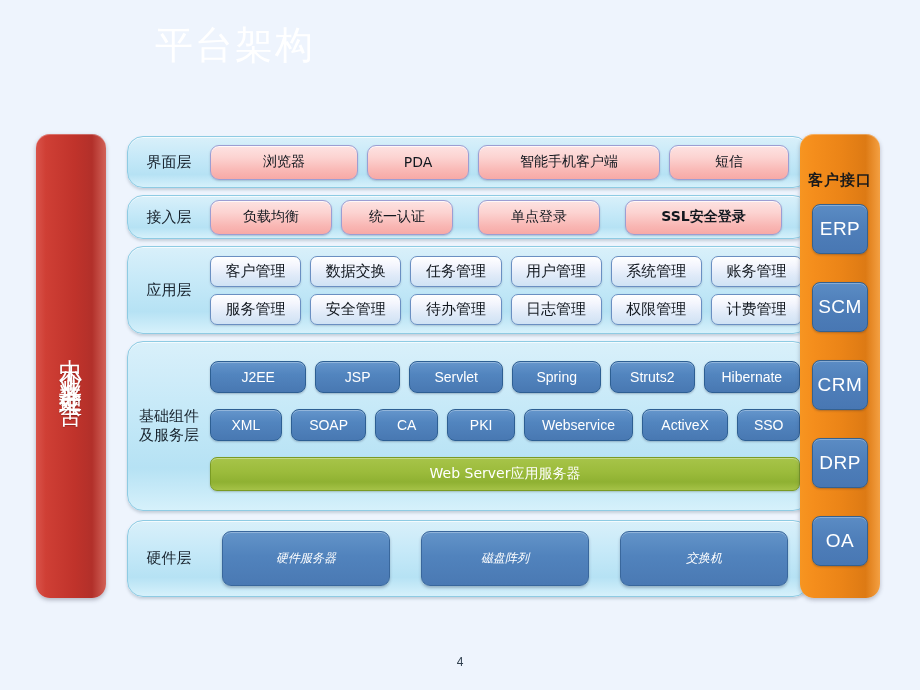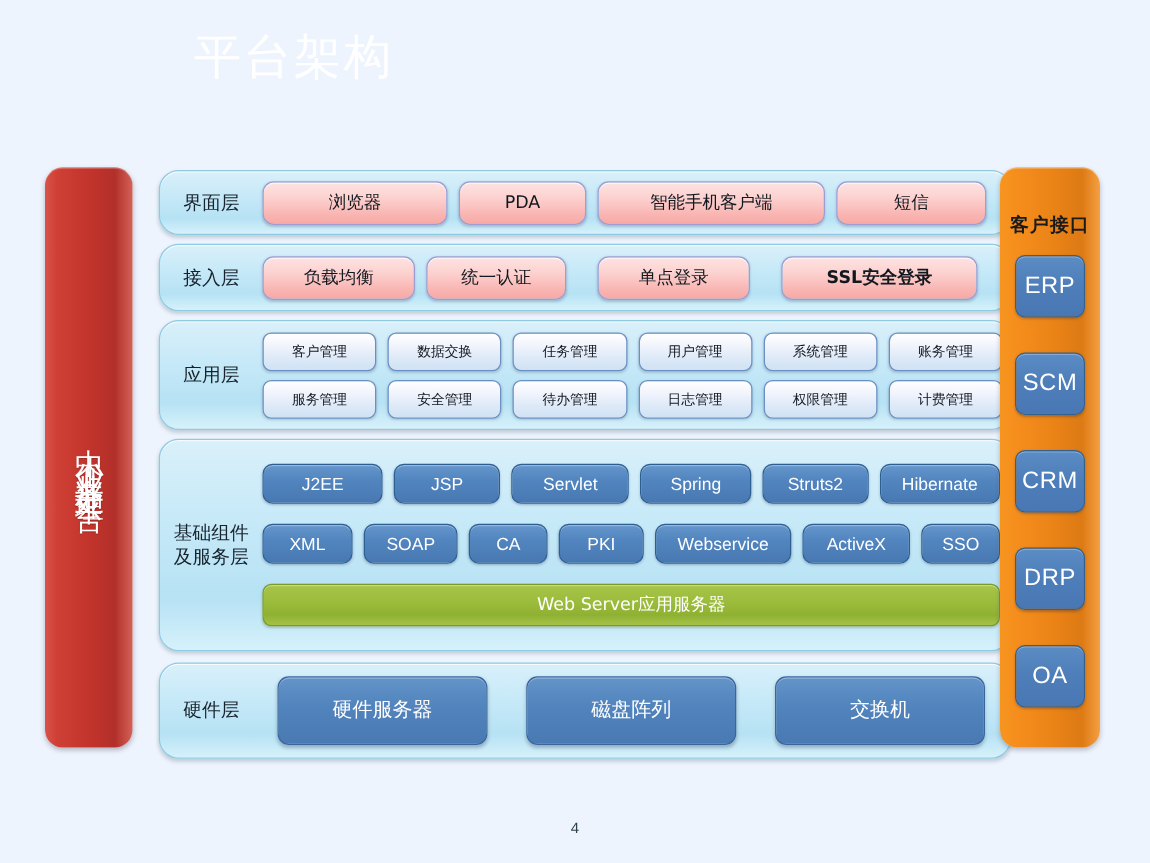--- a/index.html
+++ b/index.html
@@ -160,21 +160,21 @@
   }
   .chip-pink.bold { font-weight: bold; }
 
   
   .chip-pale {
     height: 29px;
     border-radius: 7px;
     border: 1px solid #6a8fc2;
     background: linear-gradient(to bottom, #ffffff 0%, #f3f5fd 30%, #dfeaf8 65%, #cfe2f4 100%);
     color: #12181f;
-    font-size: 11px;
+    font-size: 15px;
     display: flex;
     align-items: center;
     justify-content: center;
     box-shadow: 0 1px 2px rgba(80,90,120,0.28), inset 0 1px 0 rgba(255,255,255,0.85);
     font-family: "DejaVu Sans", "Liberation Sans", sans-serif;
   }
 
   
   .chip-blue {
     height: 30px;
@@ -204,31 +204,32 @@
     font-family: "DejaVu Sans", "Liberation Sans", sans-serif;
   }
 
   
   .hw-box {
     height: 53px;
     border-radius: 9px;
     border: 1px solid #39679c;
     background: linear-gradient(to bottom, #6394c9 0%, #5183bd 45%, #4a79b3 100%);
     color: #ffffff;
-    font-size: 16px;
+    font-size: 12px;
     display: flex;
     align-items: center;
     justify-content: center;
     box-shadow: 0 2px 3px rgba(50,60,90,0.33), inset 0 1px 0 rgba(255,255,255,0.3);
     font-family: "DejaVu Sans", "Liberation Sans", sans-serif;
+    font-style: italic;
   }
 
   
   #panel-interface { height: 52px; }
-  #panel-access    { height: 54px; }
+  #panel-access    { height: 44px; }
   #panel-app       { height: 88px; }
   #panel-base      { height: 170px; margin-bottom: 9px; }
   #panel-hardware  { height: 77px; }
 
   #panel-base .layer-body { gap: 16px; padding-right: 8px; }
   #panel-hardware .layer-body { padding-right: 20px; }
   #panel-hardware .row { gap: 31px; padding-left: 12px; }
 </style>
 </head>
 <body>

